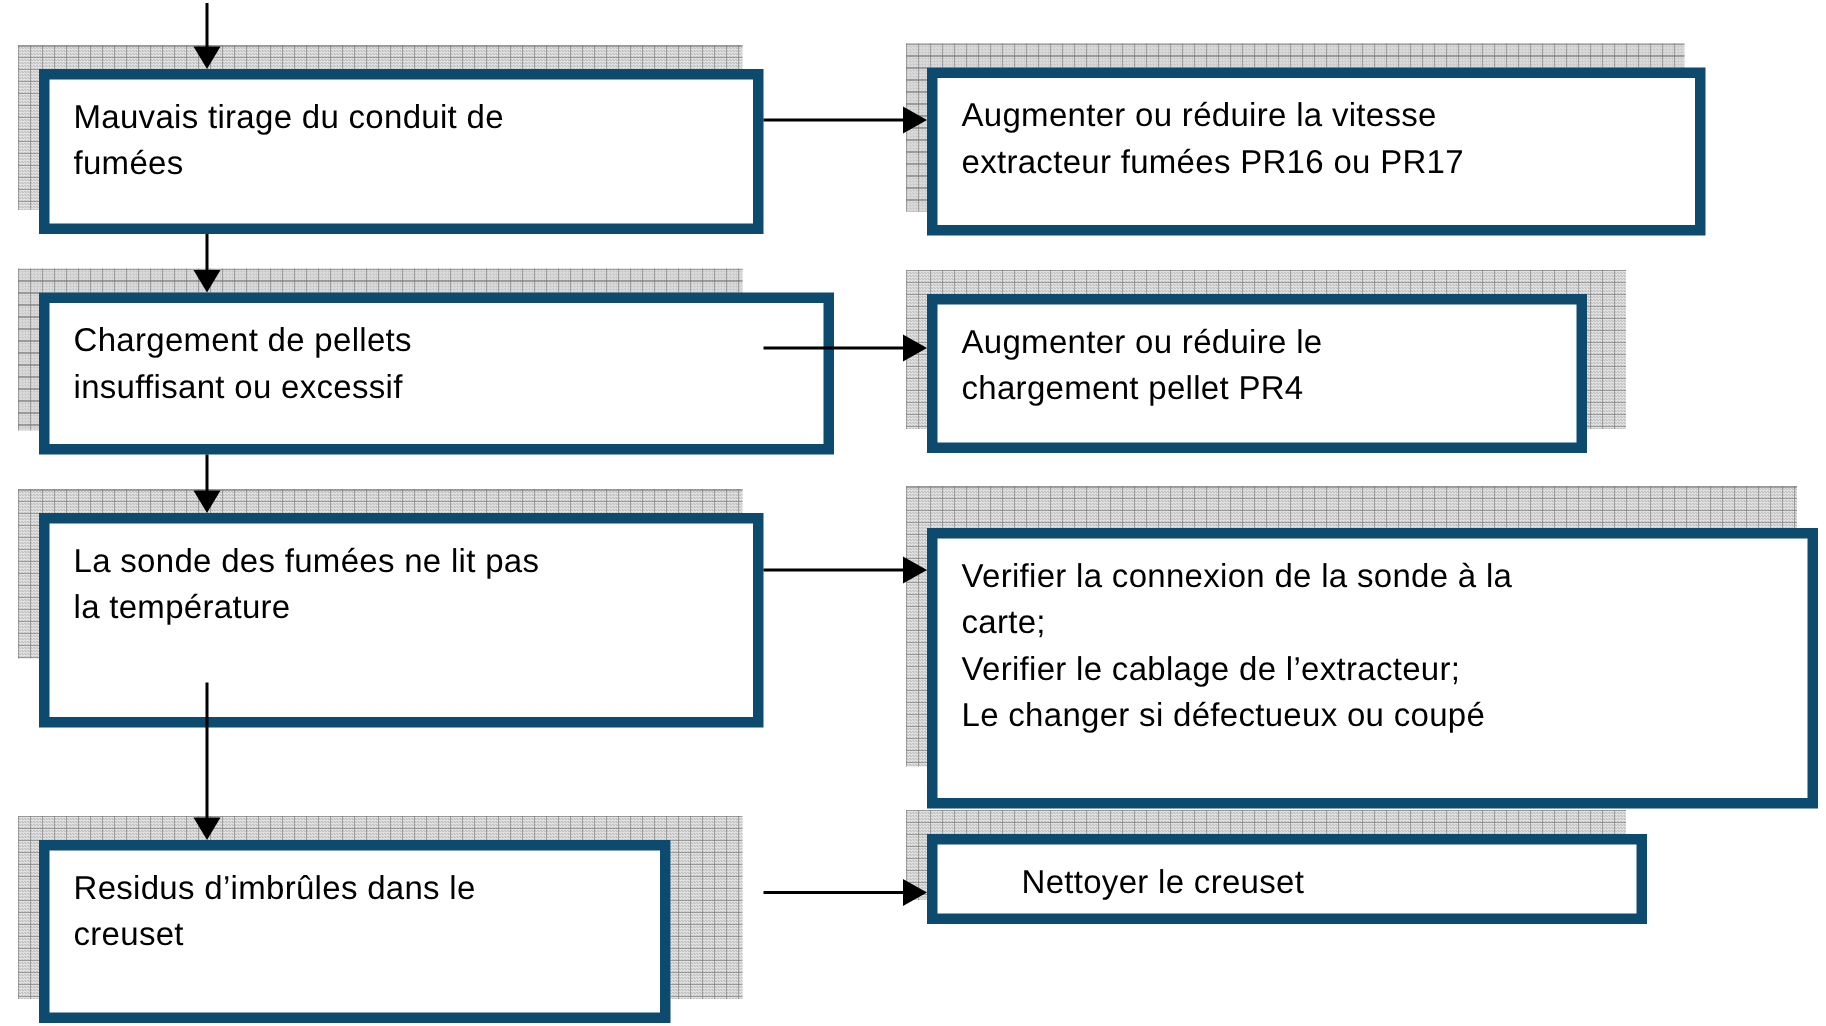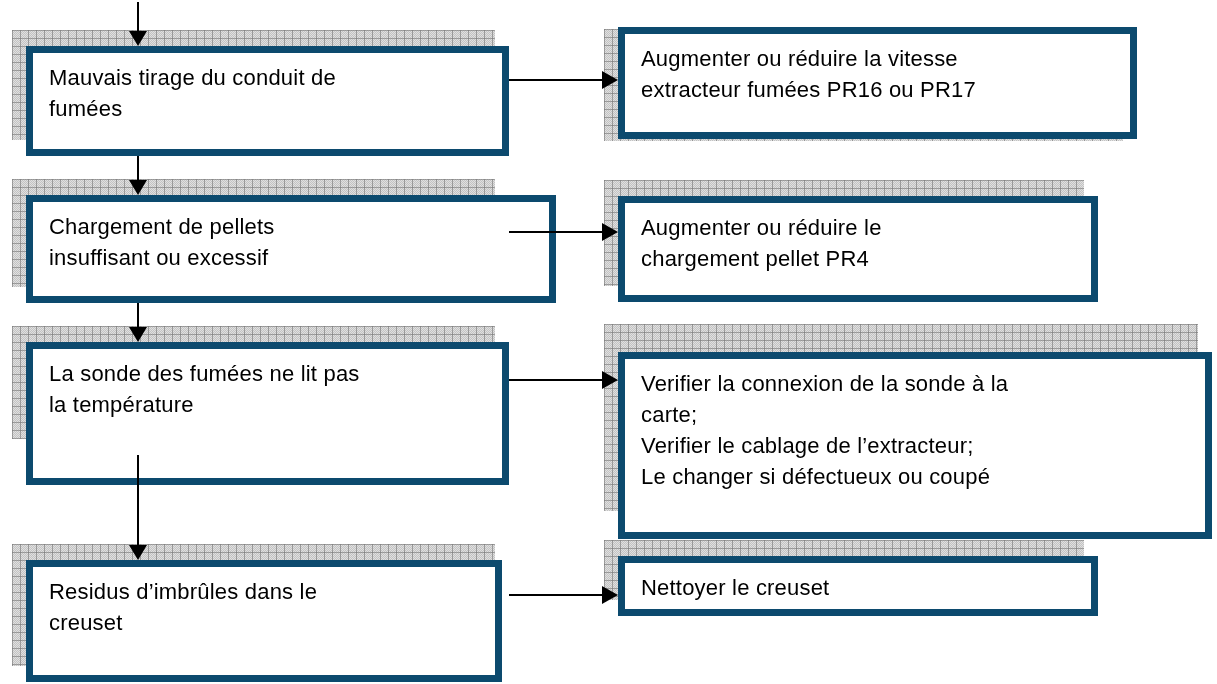--- a/index.html
+++ b/index.html
@@ -66,31 +66,31 @@
   }
 
   
   .sh-l1 { left:12px;  top:30px;  width:483px; height:110px; }
   .bx-l1 { left:26px;  top:46px;  width:483px; height:110px; }
   .sh-l2 { left:12px;  top:179px; width:483px; height:108px; }
   .bx-l2 { left:26px;  top:195px; width:530px; height:108px; }
   .sh-l3 { left:12px;  top:326px; width:483px; height:113px; }
   .bx-l3 { left:26px;  top:342px; width:483px; height:143px; }
   .sh-l4 { left:12px;  top:544px; width:483px; height:122px; }
-  .bx-l4 { left:26px;  top:560px; width:476px; height:122px; }
+  .bx-l4 { left:26px;  top:560px; width:421px; height:122px; }
 
   
   .sh-r1 { left:604px; top:29px;  width:519px; height:112px; }
-  .bx-r1 { left:618px; top:27px;  width:519px; height:112px; }
+  .bx-r1 { left:618px; top:45px;  width:519px; height:112px; }
   .sh-r2 { left:604px; top:180px; width:480px; height:106px; }
-  .bx-r2 { left:618px; top:196px; width:480px; height:106px; }
+  .bx-r2 { left:618px; top:196px; width:440px; height:106px; }
   .sh-r3 { left:604px; top:324px; width:594px; height:187px; }
   .bx-r3 { left:618px; top:340px; width:594px; height:187px;margin-top:12px; }
   .sh-r4 { left:604px; top:540px; width:480px; height:60px;  }
-  .bx-r4 { left:618px; top:556px; width:480px; height:60px;  }
+  .bx-r4 { left:618px; top:556px; width:480px; height:60px;padding-left:40px;  }
 
   
   .vl-0 { left:137px; top:2px;   height:30px; }
   .hd-0 { left:129px; top:31px;  }
   .vl-1 { left:137px; top:156px; height:26px; }
   .hd-1 { left:129px; top:180px; }
   .vl-2 { left:137px; top:303px; height:26px; }
   .hd-2 { left:129px; top:327px; }
   .vl-3 { left:137px; top:455px; height:92px; }
   .hd-3 { left:129px; top:545px; }

